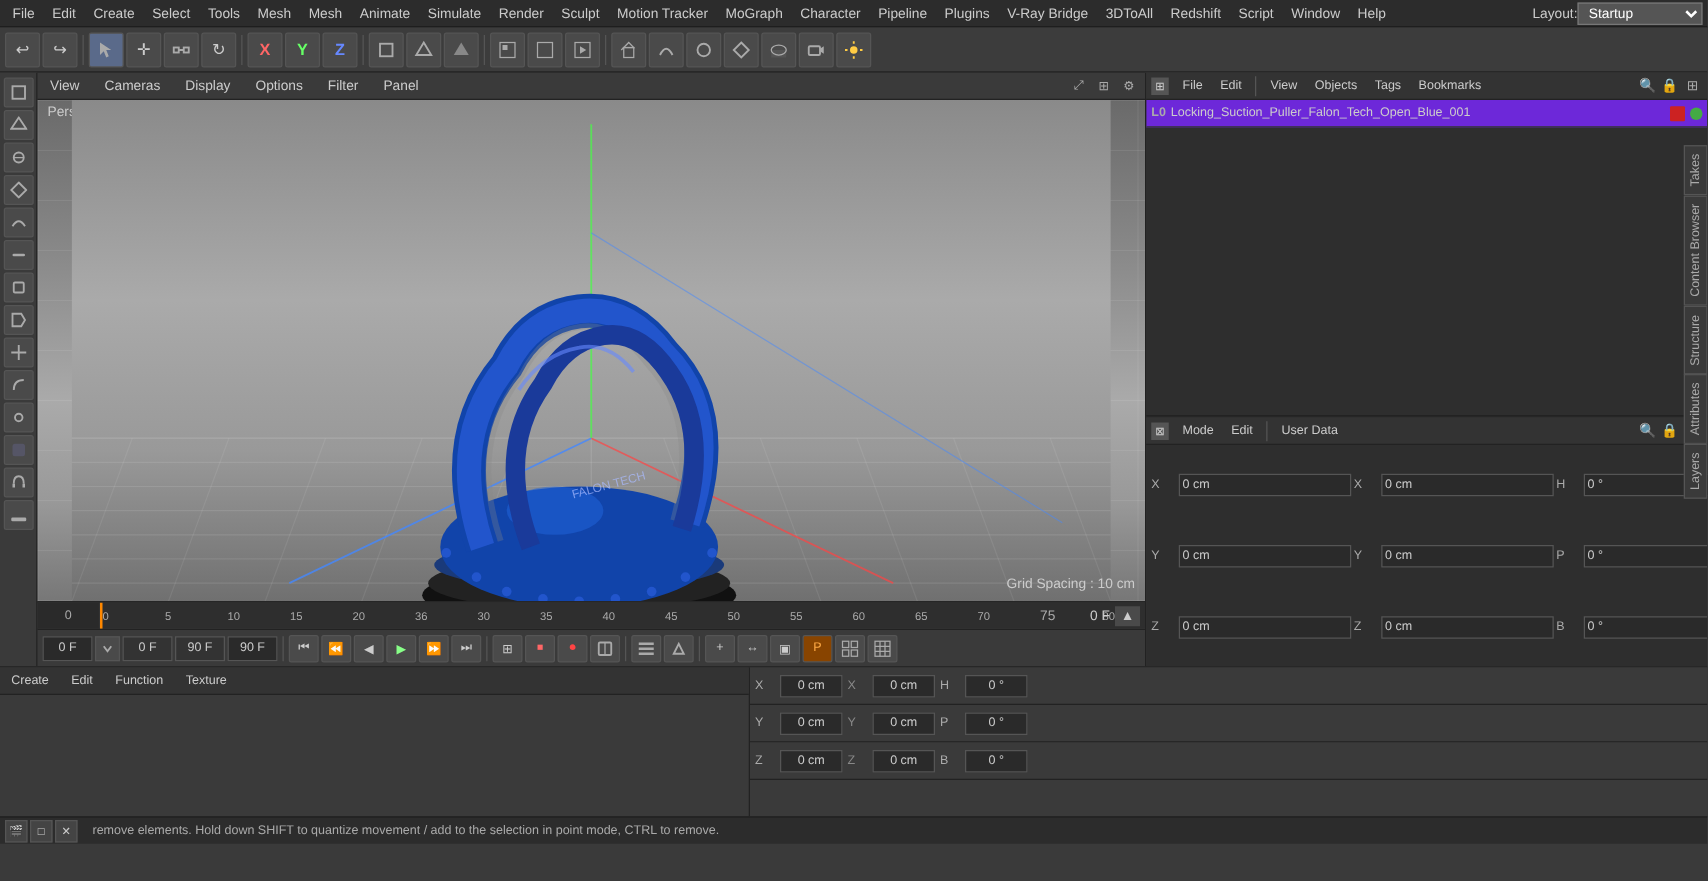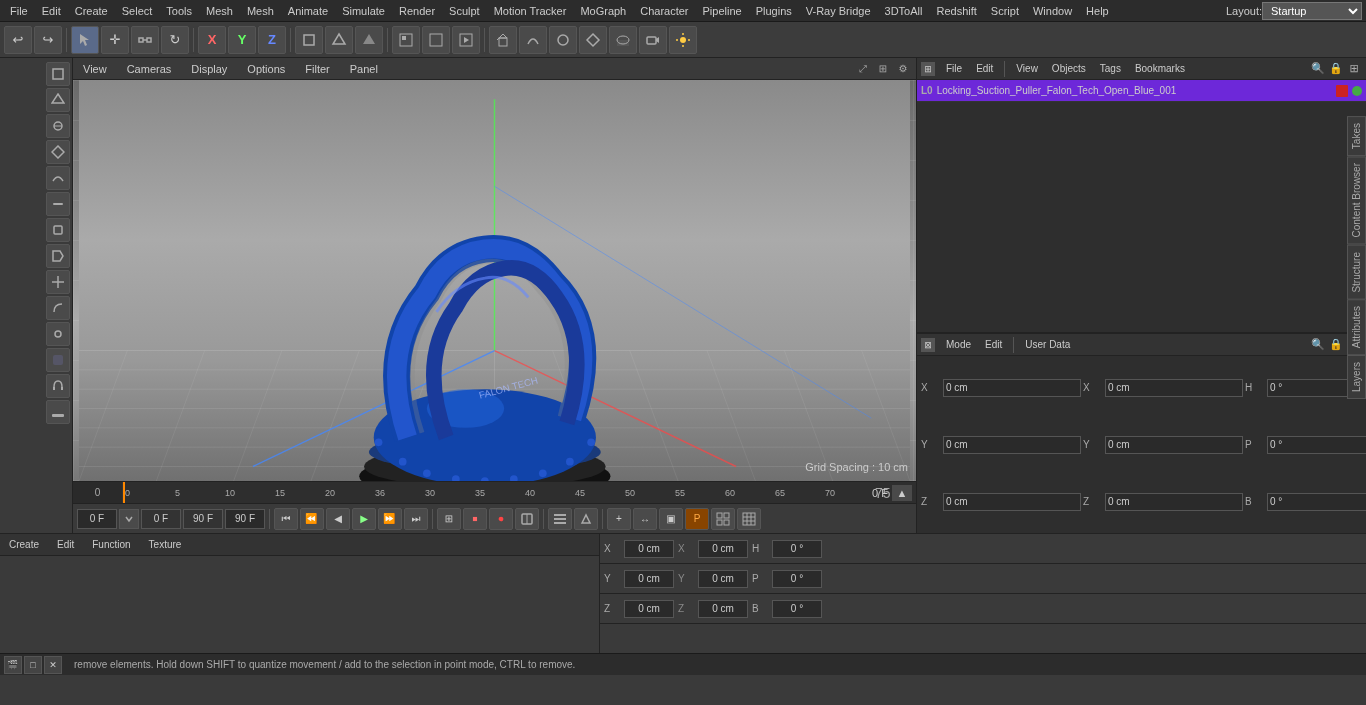--- a/index.html
+++ b/index.html
@@ -651,21 +651,21 @@
         <line x1="8" y1="1" x2="8" y2="3" stroke="#ffcc44" stroke-width="1.5"></line>
         <line x1="8" y1="13" x2="8" y2="15" stroke="#ffcc44" stroke-width="1.5"></line>
         <line x1="1" y1="8" x2="3" y2="8" stroke="#ffcc44" stroke-width="1.5"></line>
         <line x1="13" y1="8" x2="15" y2="8" stroke="#ffcc44" stroke-width="1.5"></line>
       </svg>
   </div>
 </div>
 
 <div id="main-layout" style="height: calc(705px - 22px - 36px - 22px - 30px); display:flex; flex-direction:column;">
 
-  <div style="display:flex; flex:1; overflow:hidden;margin-left:43px;">
+  <div style="display:flex; flex:1; overflow:hidden;">
 
     <div id="left-panel">
       <div class="left-tool-btn">
         <svg width="14" height="14" viewBox="0 0 14 14">
             <rect x="2" y="2" width="10" height="10" fill="none" stroke="#aaa" stroke-width="1.5"></rect>
           </svg>
       </div>
       <div class="left-tool-btn">
         <svg width="14" height="14" viewBox="0 0 14 14">
             <polygon points="7,1 13,10 1,10" fill="none" stroke="#aaa" stroke-width="1.5"></polygon>
@@ -864,21 +864,21 @@
               <span style="position:absolute; left:250px; color:#aaa; font-size:9px; padding-left:2px;">36</span>
               <span style="position:absolute; left:300px; color:#aaa; font-size:9px; padding-left:2px;">30</span>
               <span style="position:absolute; left:350px; color:#aaa; font-size:9px; padding-left:2px;">35</span>
               <span style="position:absolute; left:400px; color:#aaa; font-size:9px; padding-left:2px;">40</span>
               <span style="position:absolute; left:450px; color:#aaa; font-size:9px; padding-left:2px;">45</span>
               <span style="position:absolute; left:500px; color:#aaa; font-size:9px; padding-left:2px;">50</span>
               <span style="position:absolute; left:550px; color:#aaa; font-size:9px; padding-left:2px;">55</span>
               <span style="position:absolute; left:600px; color:#aaa; font-size:9px; padding-left:2px;">60</span>
               <span style="position:absolute; left:650px; color:#aaa; font-size:9px; padding-left:2px;">65</span>
               <span style="position:absolute; left:700px; color:#aaa; font-size:9px; padding-left:2px;">70</span>
-              <span style="position:absolute; left:750px; color:#aaa; font-size:14px; padding-left:2px;">75</span>
+              <span style="position:absolute; left:750px; color:#aaa; font-size:11px; padding-left:2px;">75</span>
               <span style="position:absolute; left:800px; color:#aaa; font-size:9px; padding-left:2px;">80</span>
 
             </div>
           </div>
         </div>
         <div id="frame-indicator">
           <span>0 F</span>
           <div style="width:20px; height:16px; background:#4a4a4a; display:flex; align-items:center; justify-content:center; cursor:pointer;">▲</div>
         </div>
       </div>

